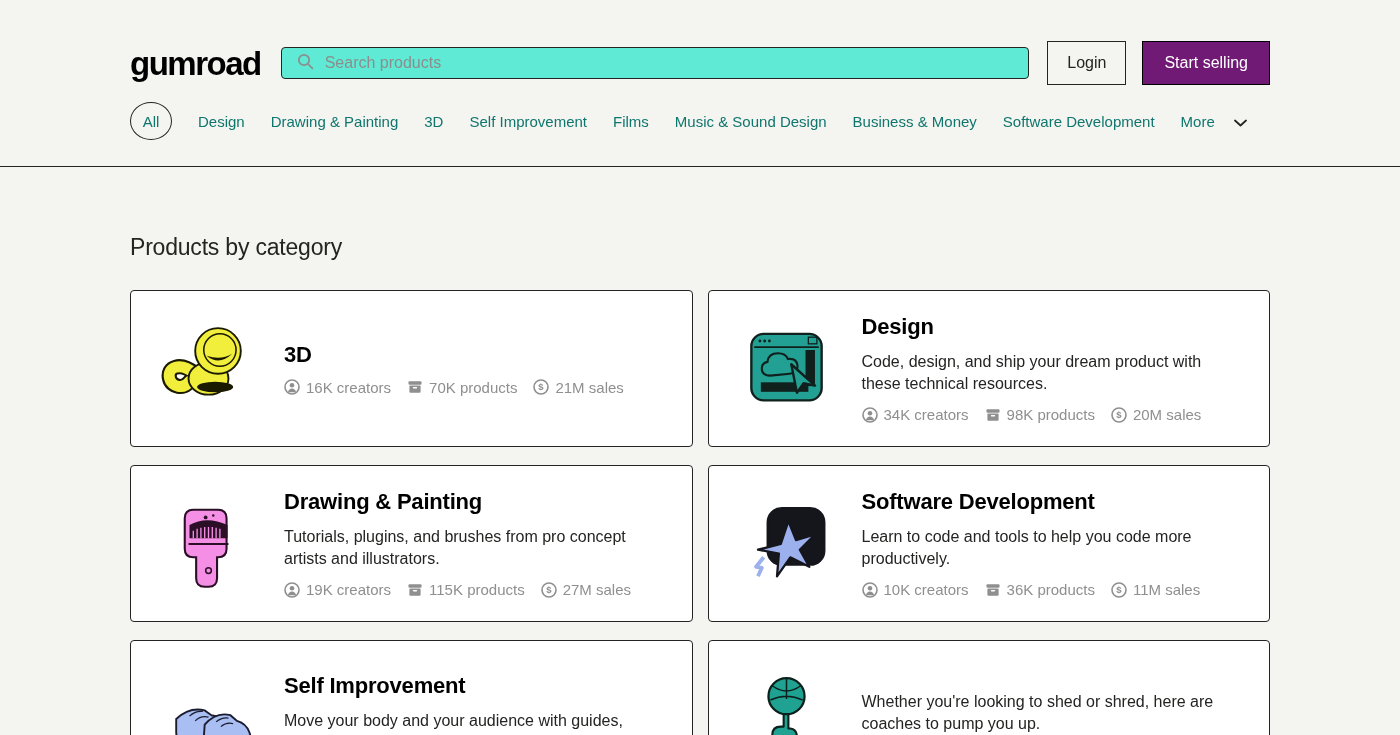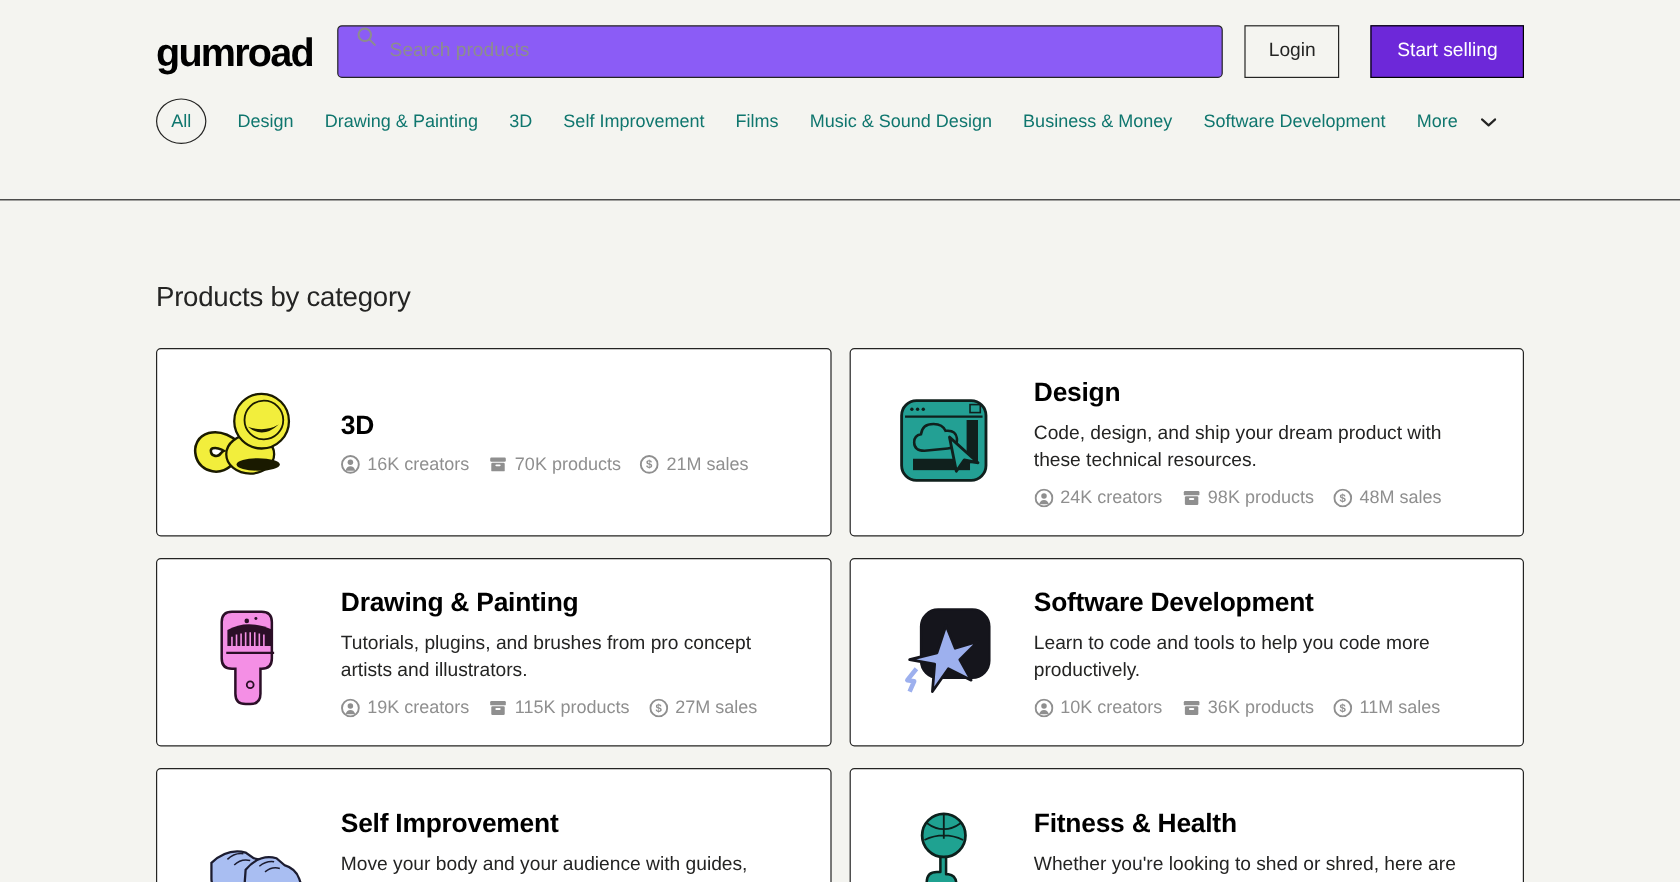--- a/index.html
+++ b/index.html
@@ -4,56 +4,56 @@
 <style>
   * { margin:0; padding:0; box-sizing:border-box; }
   html,body { width:1400px; height:735px; overflow:hidden; }
   body {
     background:#f4f4f0;
     font-family:"Liberation Sans", sans-serif;
     color:#242423;
   }
   
   .header {
-    padding:21px 130px 0 130px;
+    padding:41px 130px 0 130px;
     border-bottom:1px solid #242423;
     height:167px;
     background:#f4f4f0;
   }
   .header-top { display:flex; align-items:center; }
   .logo {
     font-size:33px; font-weight:800; letter-spacing:-1.5px;
     color:#000; text-transform:lowercase; cursor:pointer;
     flex:0 0 auto; line-height:1;
   }
   .search-box {
     flex:1 1 auto; margin-left:20px;
-    height:44px; border:1px solid #242423; border-radius:4px;
-    display:flex; gap:11px; padding:0 15px;
-    background:#8b5cf6;
+    height:32px; border:1px solid #242423; border-radius:4px;
+    display:flex; align-items:center; gap:11px; padding:0 15px;
+    background:#5eead4;
   }
   .search-box input {
     flex:1; border:none; outline:none; background:transparent;
     font-family:"Liberation Sans", sans-serif;
     font-size:16px; color:#242423;
   }
   .search-box input::placeholder { color:#8d8d8d; }
   .btn {
     height:44px; border-radius:0; font-size:16px;
     display:flex; align-items:center; justify-content:center;
     cursor:pointer; white-space:nowrap;
     font-family:"Liberation Sans", sans-serif;
   }
   .btn-login {
     margin-left:18px; padding:0 19px;
     border:1px solid #242423; background:transparent; color:#242423;
   }
   .btn-sell {
-    margin-left:26px; padding:0 21px;
-    border:1px solid #000; background:#6d28d9; color:#fff;
+    margin-left:16px; padding:0 21px;
+    border:1px solid #000; background:#701a75; color:#fff;
   }
   .nav { margin-top:17px; display:flex; align-items:center; gap:26px; font-size:15px; }
   .nav-item { color:#0f766e; cursor:pointer; white-space:nowrap; }
   .nav-pill {
     width:42px; height:38px; border:1px solid #242423; border-radius:50%;
     display:flex; align-items:center; justify-content:center;
   }
   .nav-more { display:flex; align-items:center; gap:19px; cursor:pointer;text-align:center; }
   
   .main { padding:0 130px; }
@@ -180,36 +180,36 @@
       <div class="card-body">
         <div class="card-title">Design</div>
         <div class="card-desc">Code, design, and ship your dream product with these technical resources.</div>
         <div class="card-stats">
           <span class="stat">
             <svg viewBox="0 0 16 16">
                 <circle cx="8" cy="8" r="7" fill="none" stroke="#8f8f8f" stroke-width="1.6"></circle>
                 <circle cx="8" cy="6.3" r="2.3" fill="#8f8f8f"></circle>
                 <path d="M3.9,13.2 Q5,9.6 8,9.6 Q11,9.6 12.1,13.2 Z" fill="#8f8f8f"></path>
               </svg>
-            <span>24K creators</span>
+            <span>34K creators</span>
           </span>
           <span class="stat">
             <svg viewBox="0 0 16 16">
                 <rect x="1.5" y="2.2" width="13" height="3.6" rx="1" fill="#8f8f8f"></rect>
                 <rect x="2.4" y="6.6" width="11.2" height="7.2" rx="1" fill="#8f8f8f"></rect>
                 <rect x="5.8" y="8" width="4.4" height="1.6" rx="0.8" fill="#ffffff"></rect>
               </svg>
             <span>98K products</span>
           </span>
           <span class="stat">
             <svg viewBox="0 0 16 16">
                 <circle cx="8" cy="8" r="7" fill="none" stroke="#8f8f8f" stroke-width="1.6"></circle>
                 <text x="8" y="11.4" text-anchor="middle" font-size="9.5" font-weight="bold" fill="#8f8f8f" font-family="Liberation Sans, sans-serif">$</text>
               </svg>
-            <span>48M sales</span>
+            <span>20M sales</span>
           </span>
         </div>
       </div>
     </div>
 
     <div class="card">
       <div class="card-icon">
         <svg viewBox="0 0 100 100">
           <path d="M34,14 h26 q9,0 9,9 v32 q0,9 -9,9 h-1 v22 q0,9 -9,9 h-4 q-9,0 -9,-9 V64 h-3 q-9,0 -9,-9 V23 q0,-9 9,-9 z" fill="#f48fe5" stroke="#2b0f27" stroke-width="2.2"></path>
           <path d="M30,30 Q48,20 70,30 L70,44 L30,44 Z" fill="#2b0f27"></path>
@@ -317,19 +317,18 @@
     <div class="card">
       <div class="card-icon">
         <svg viewBox="0 0 100 100">
           <circle cx="50" cy="26" r="19" fill="#1fa291" stroke="#0c201c" stroke-width="2.4"></circle>
           <path d="M35,15 q15,11 30,0 M50,7 v22 M33,30 q17,-8 34,0" fill="none" stroke="#0c201c" stroke-width="1.6"></path>
           <path d="M47,45 v13 h-3 q-9,0 -9,9 v22 q0,4 4,4 h18 q4,0 4,-4 V69 q0,-8 -7,-9 h-2 V45 z" fill="#1fa291" stroke="#0c201c" stroke-width="2.2" stroke-linejoin="round"></path>
           <path d="M42,68 h14 M42,75 h14" fill="none" stroke="#0c201c" stroke-width="1.4"></path>
         </svg>
       </div>
       <div class="card-body">
-        <div class="card-title">Fitness &amp; Health</div>
         <div class="card-desc">Whether you're looking to shed or shred, here are coaches to pump you up.</div>
       </div>
     </div>
 
   </div>
 </div>
 
 </body></html>

